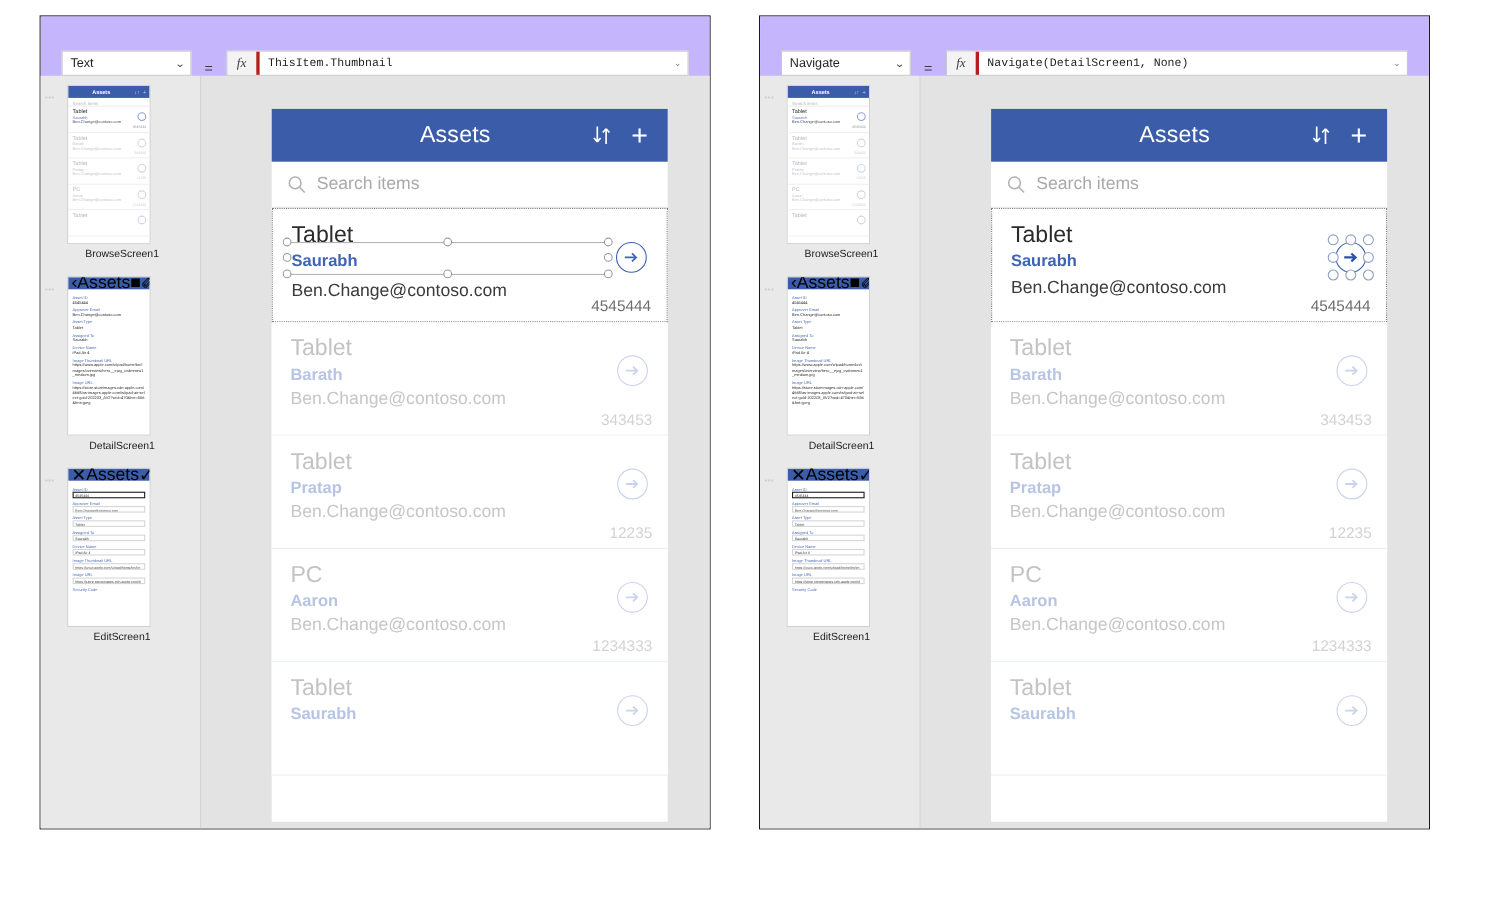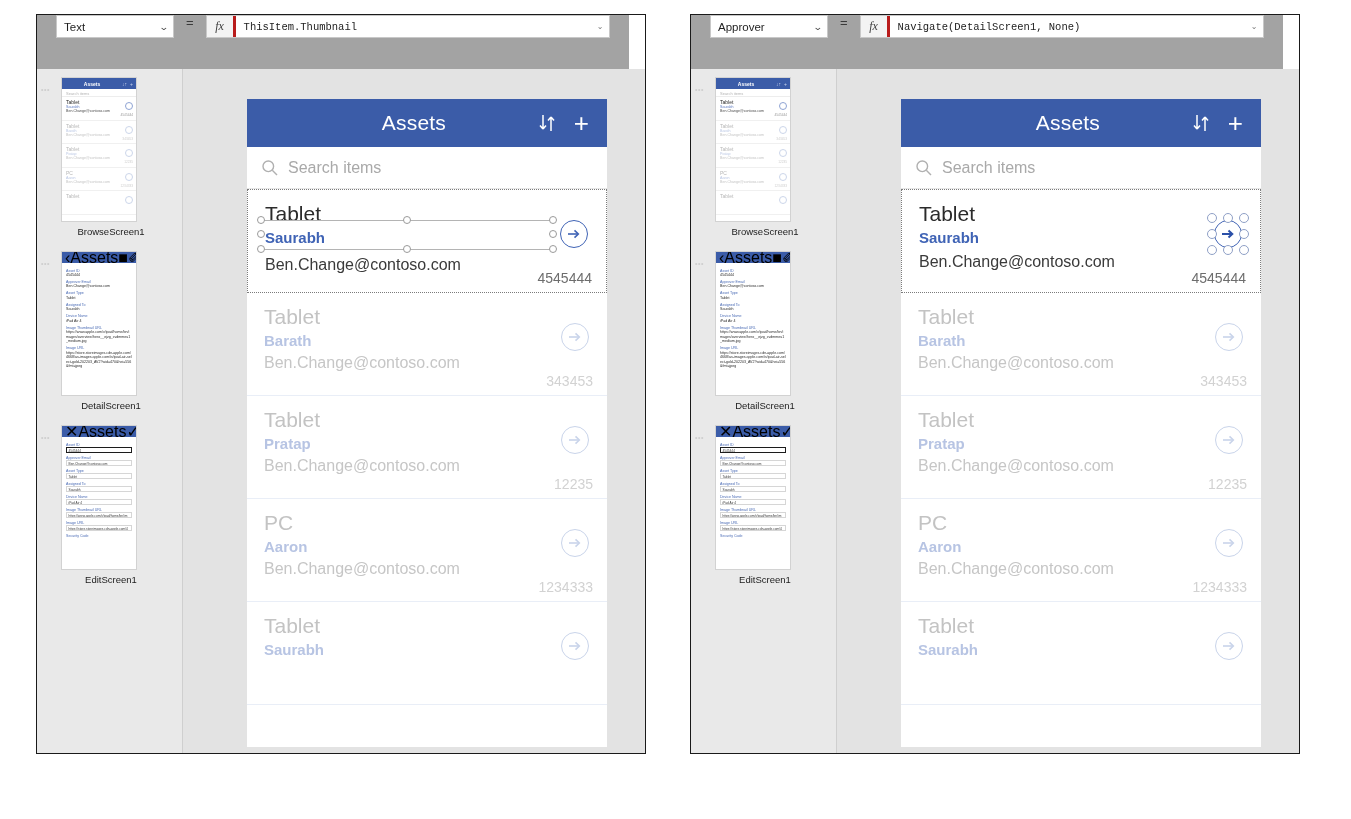--- a/index.html
+++ b/index.html
@@ -13,23 +13,23 @@
   
   .panel{
     position:absolute;top:14px;width:610px;height:740px;
     background:#ffffff;border:1px solid #1a1a1a;box-sizing:border-box;
   }
   .panel.left{left:36px;}
   .panel.right{left:690px;}
 
   
   .fxbar{
-    position:absolute;left:0;top:0;right:16px;height:54px;
-    background:#a3a3a3;box-sizing:border-box;
-    display:flex;align-items:flex-start;
+    position:absolute;left:0;top:0;right:0;height:54px;
+    background:#c4b5fd;box-sizing:border-box;
+    display:flex;align-items:flex-end;
   }
   .prop-select{
     margin-left:19px;width:118px;height:23px;
     border:1px solid #c8c8c8;background:#ffffff;box-sizing:border-box;
     display:flex;align-items:center;justify-content:space-between;
     padding:0 5px 0 7px;
     font-size:11.5px;color:#1f1f1f;
   }
   .prop-select .caret{font-size:9px;color:#4a4a4a;transform:scaleX(1.35);}
   .eq{margin-left:12px;font-size:13px;color:#3a3a3a;}
@@ -453,21 +453,21 @@
         </div>
       </div>
     </div>
   </div>
 
 
   <div class="panel right">
 
     <div class="fxbar">
       <div class="prop-select">
-        <span>Approver</span>
+        <span>Navigate</span>
         <span class="caret">⌄</span>
       </div>
       <div class="eq">=</div>
       <div class="fx-wrap">
         <div class="fx-mark">fx</div>
         <div class="fx-text">Navigate(DetailScreen1, None)</div>
         <div class="fx-caret">⌄</div>
       </div>
     </div>
 

